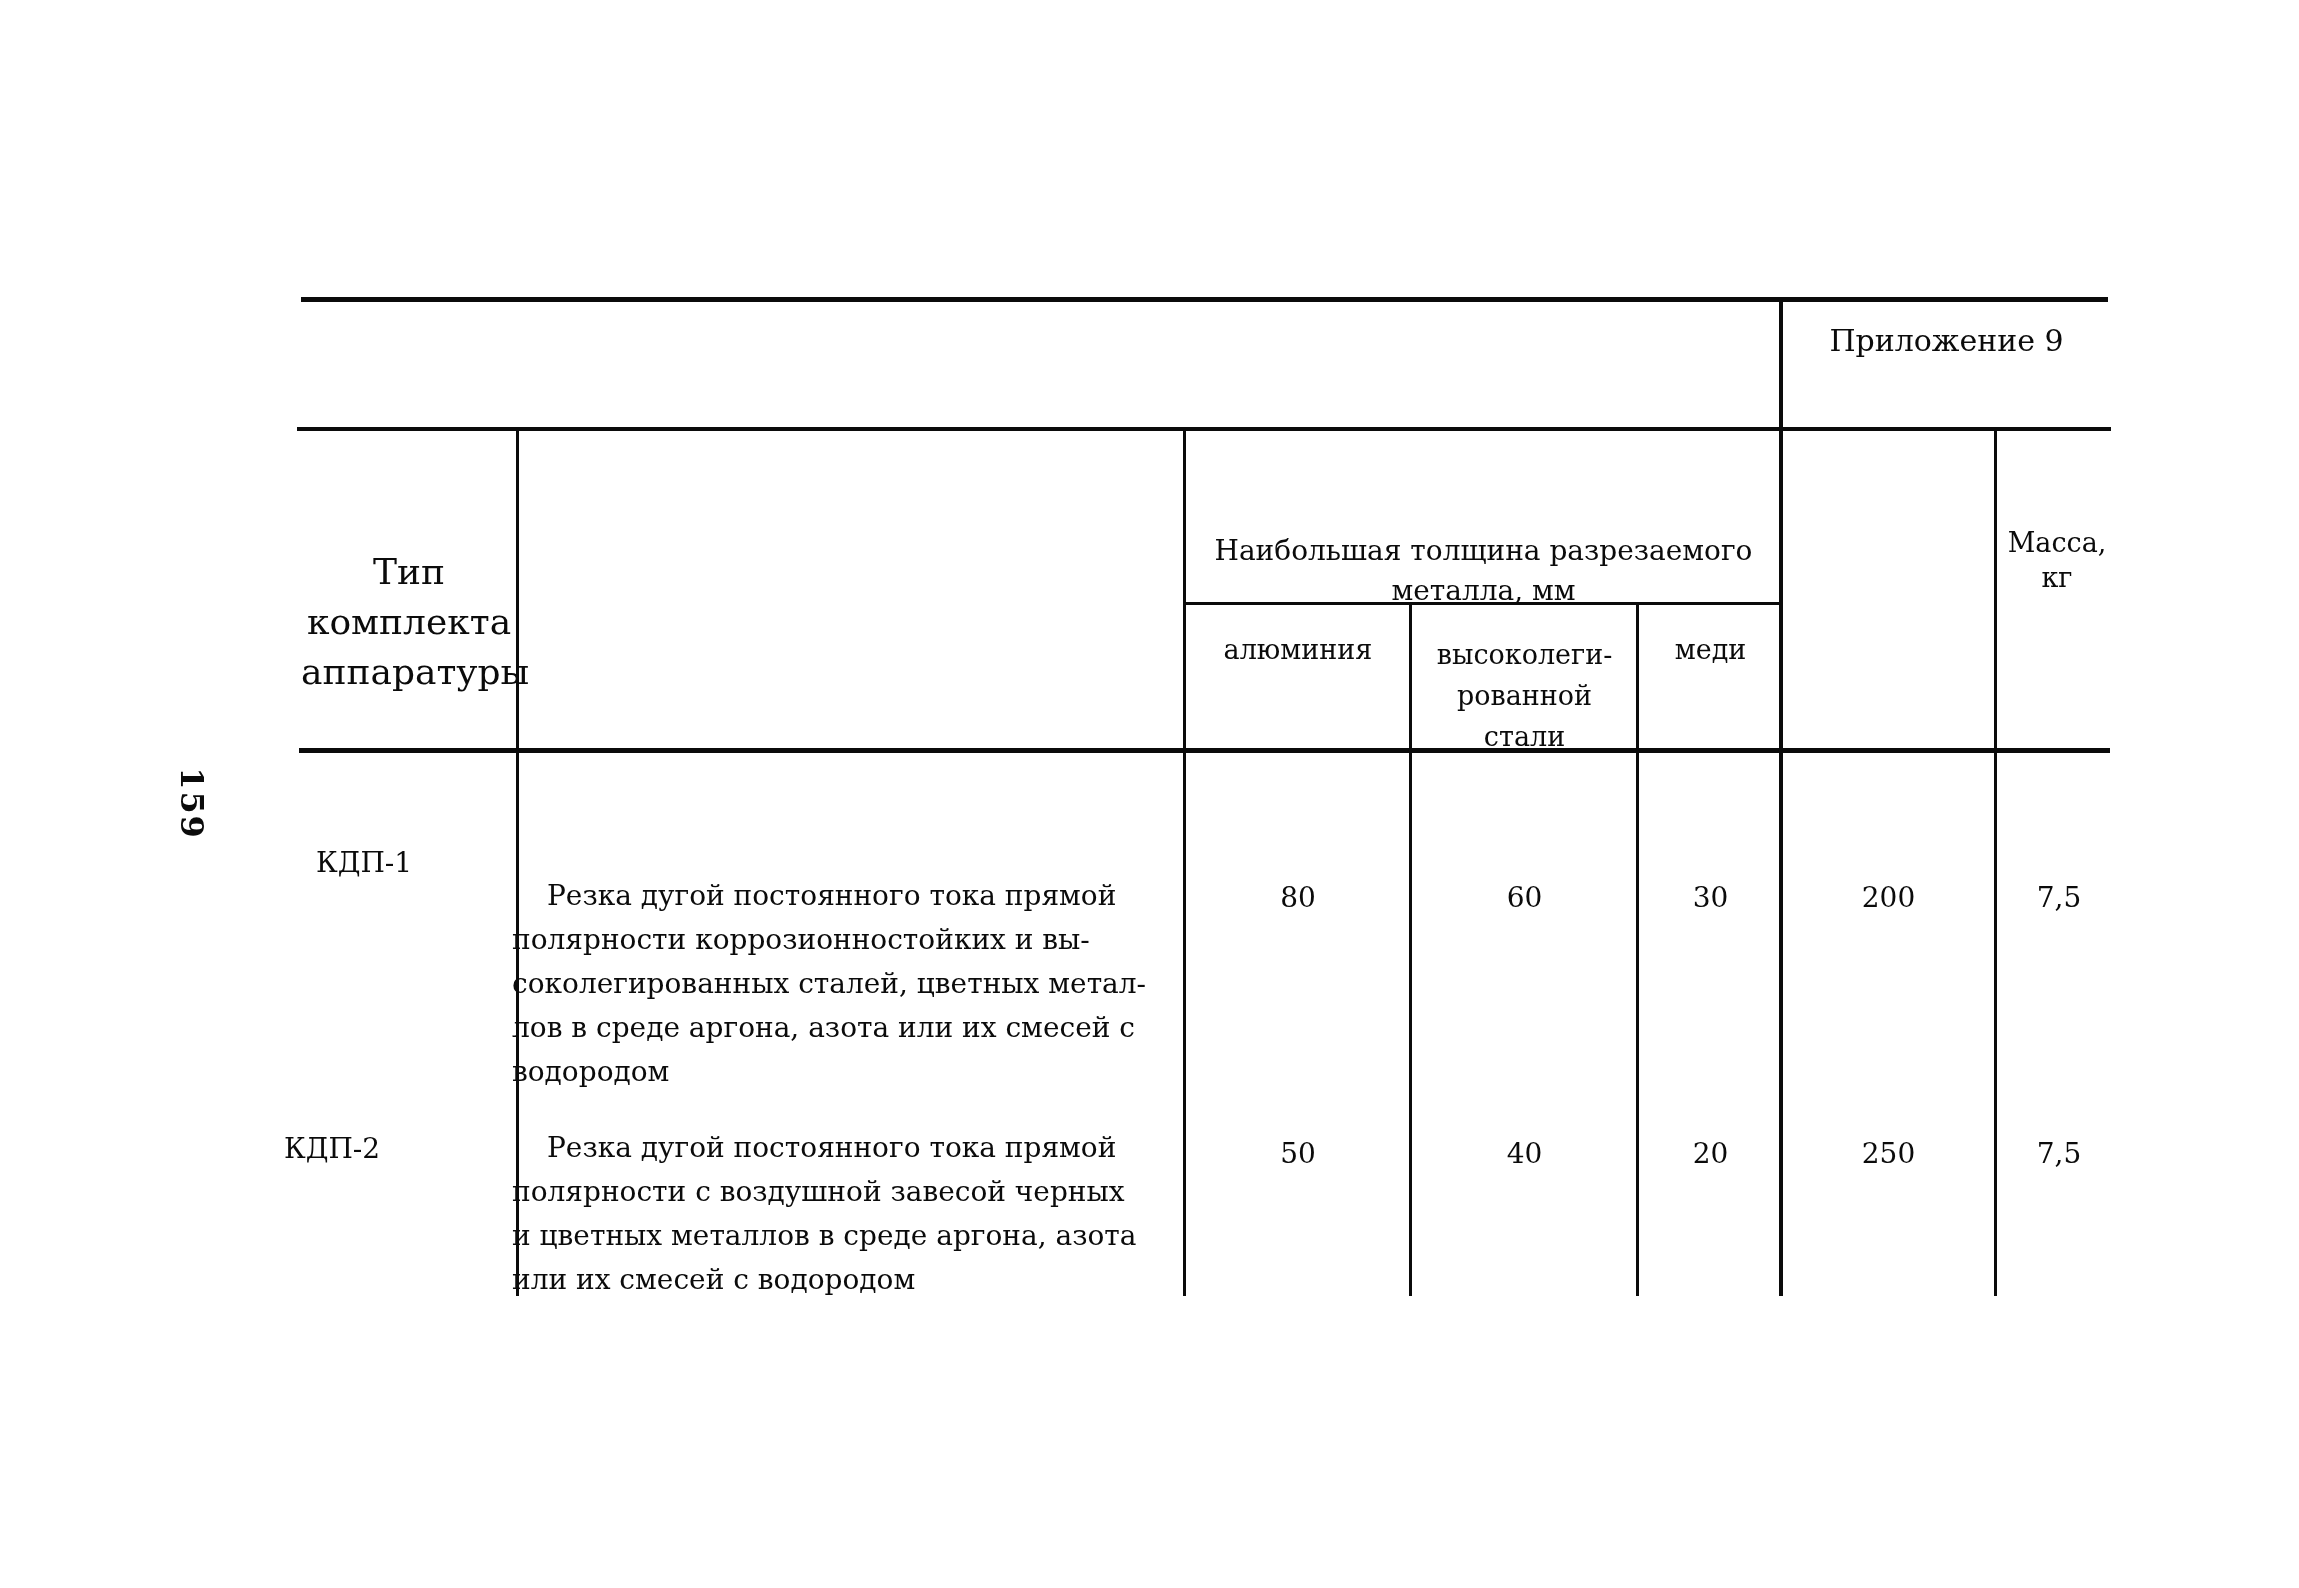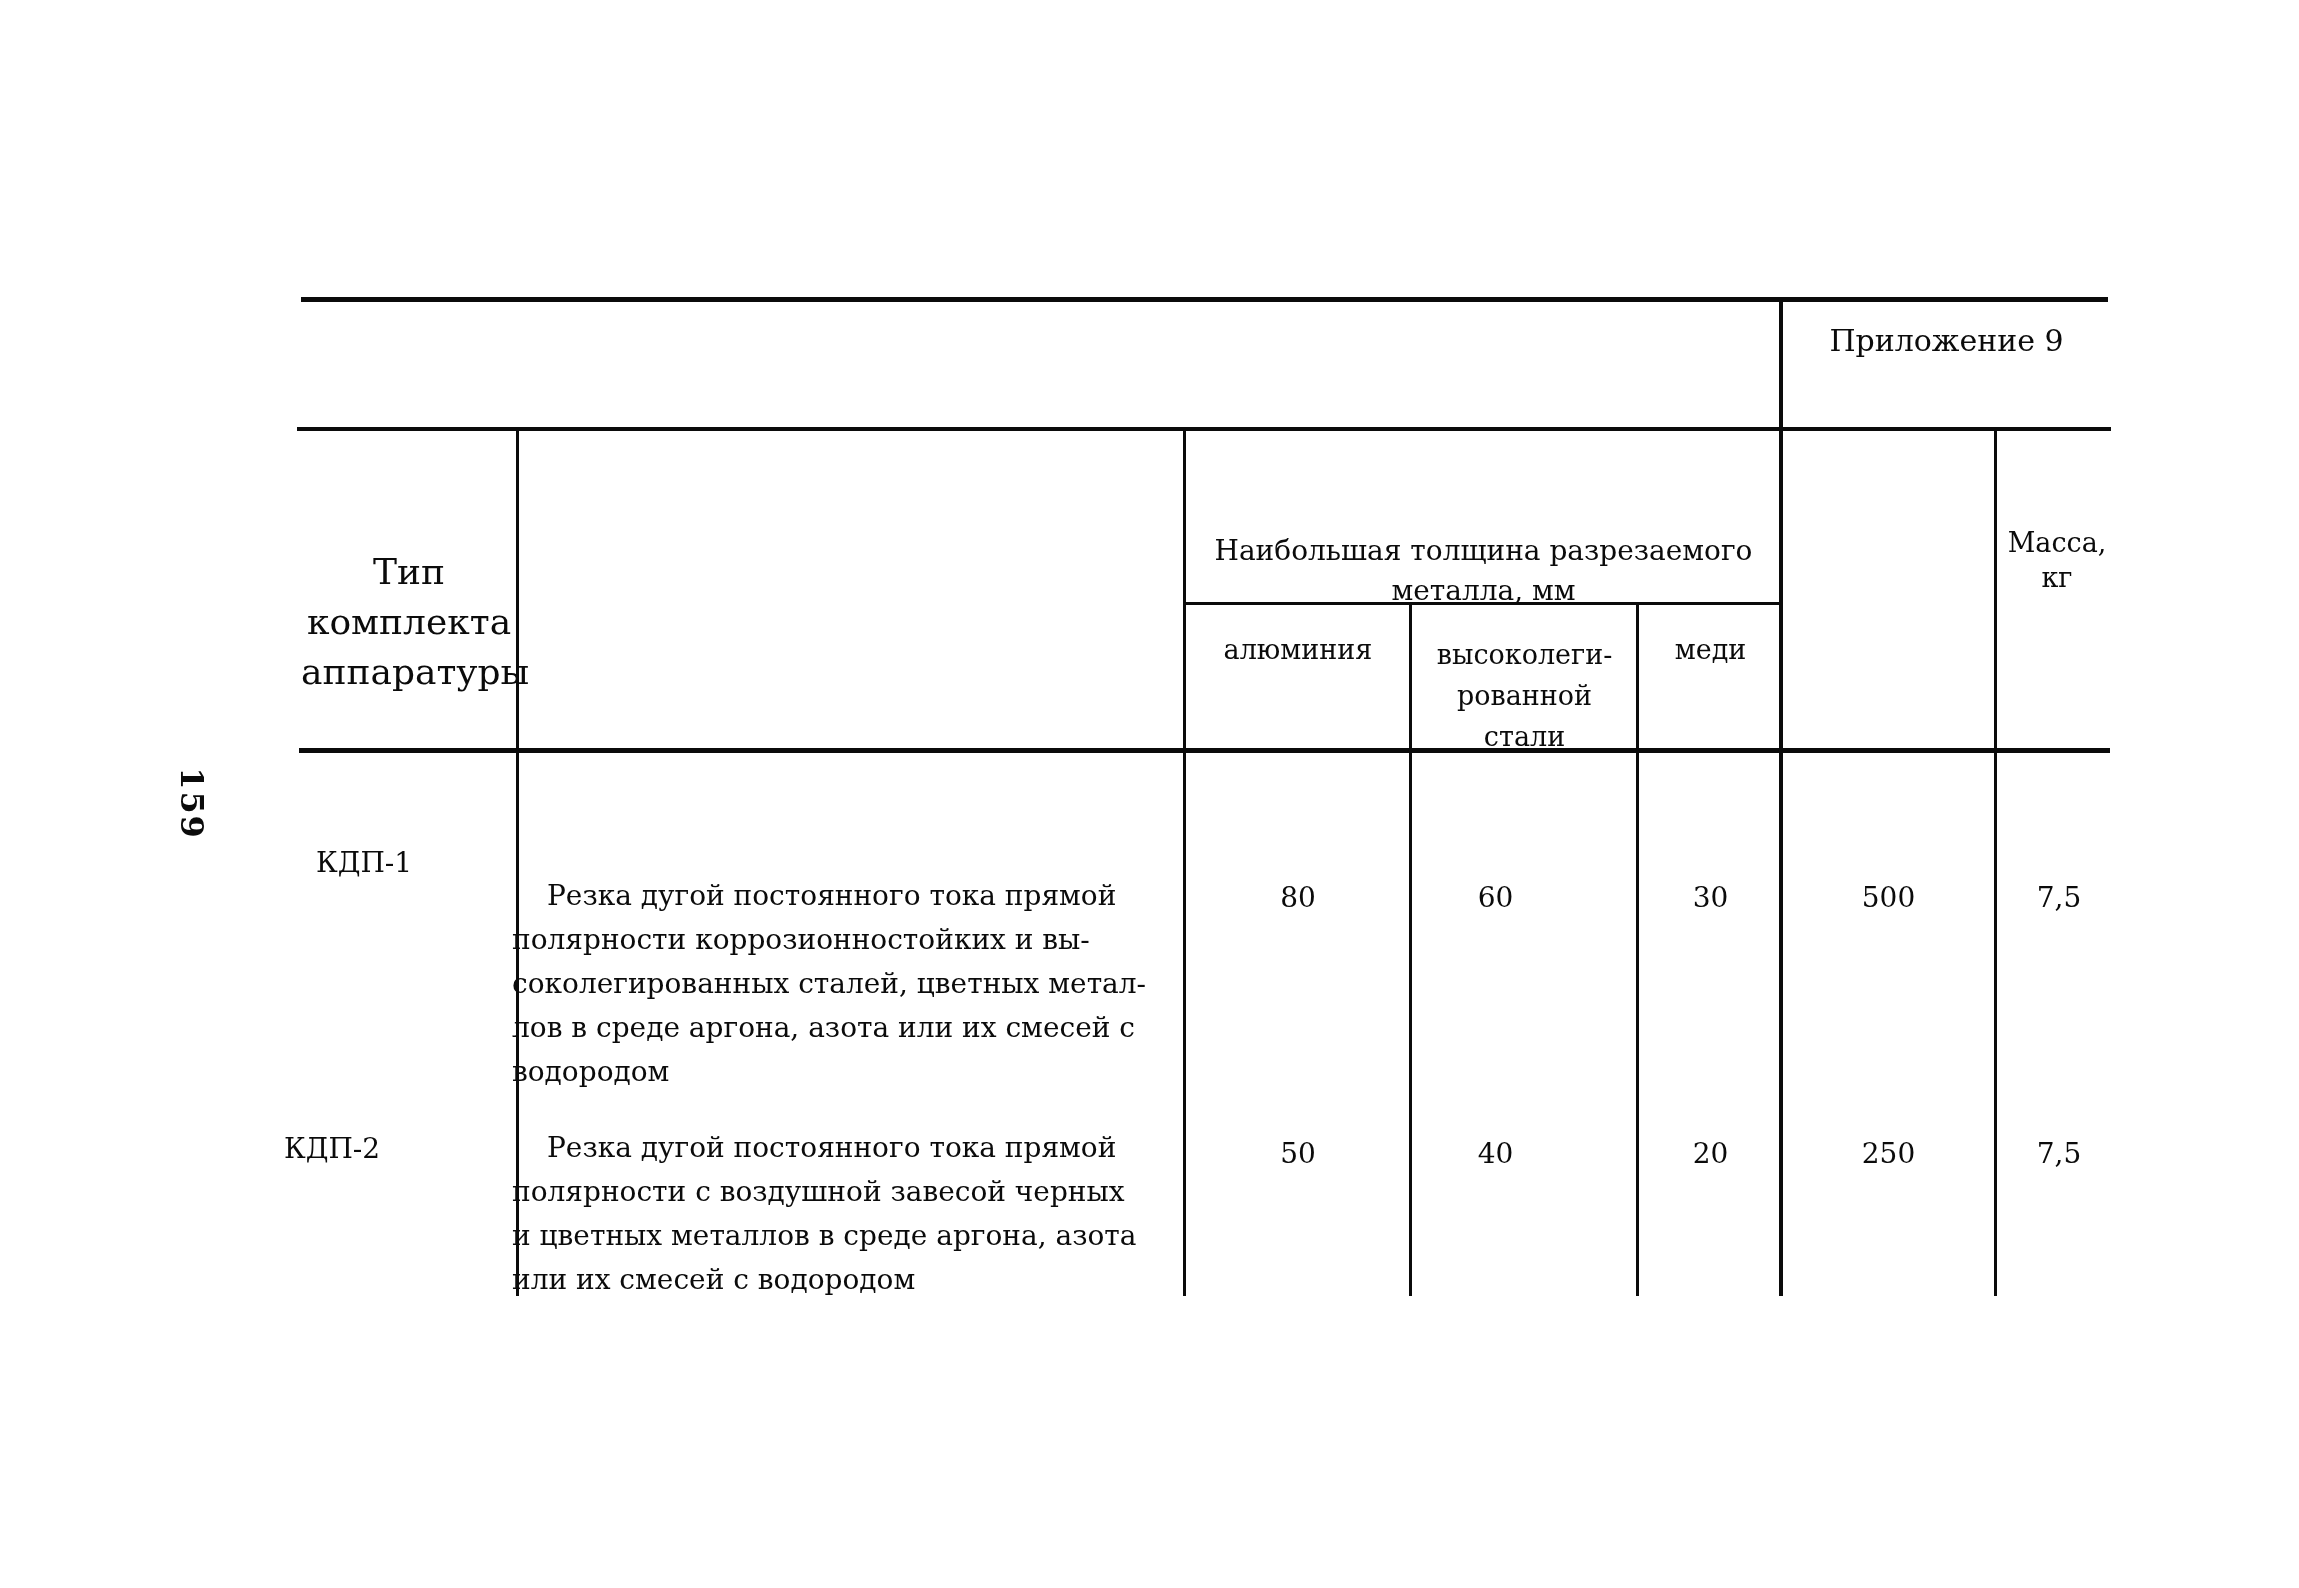--- a/index.html
+++ b/index.html
@@ -43,21 +43,21 @@
   .row2-type{left:284px;top:1132px;}
   .row-desc{
     left:512px;width:673px;
     font-size:28px;line-height:44px;
     text-indent:35px;
   }
   .row1-desc{top:874px;}
   .row2-desc{top:1126px;}
   .val{font-size:28px;}
   .val-al{left:1186px;width:224px;}
-  .val-steel{left:1383px;width:225px;text-align:center;}
+  .val-steel{left:1412px;width:225px;text-align:center;}
   .val-cu{left:1639px;width:143px;}
   .val-current{left:1783px;width:211px;}
   .val-mass{left:1994px;width:130px;}
   .row1-val{top:881px;}
   .row2-val{top:1137px;}
 </style>
 </head>
 <body>
 
 <div class="page">
@@ -93,21 +93,21 @@
   <div>
     <div class="abs row-type row1-type">КДП-1</div>
     <div class="abs pre row-desc row1-desc">Резка дугой постоянного тока прямой
 полярности коррозионностойких и вы-
 соколегированных сталей, цветных метал-
 лов в среде аргона, азота или их смесей с
 водородом</div>
     <div class="abs ctr val val-al row1-val">80</div>
     <div class="abs ctr val val-steel row1-val">60</div>
     <div class="abs ctr val val-cu row1-val">30</div>
-    <div class="abs ctr val val-current row1-val">500</div>
+    <div class="abs ctr val val-current row1-val">200</div>
     <div class="abs ctr val val-mass row1-val">7,5</div>
   </div>
 
   <div>
     <div class="abs row-type row2-type">КДП-2</div>
     <div class="abs pre row-desc row2-desc">Резка дугой постоянного тока прямой
 полярности с воздушной завесой черных
 и цветных металлов в среде аргона, азота
 или их смесей с водородом</div>
     <div class="abs ctr val val-al row2-val">50</div>

